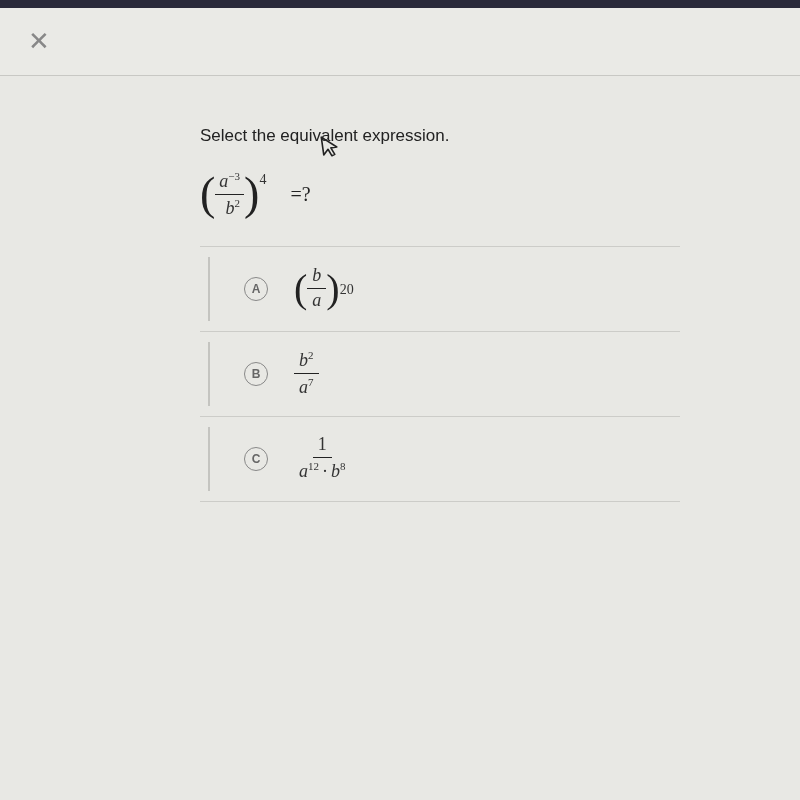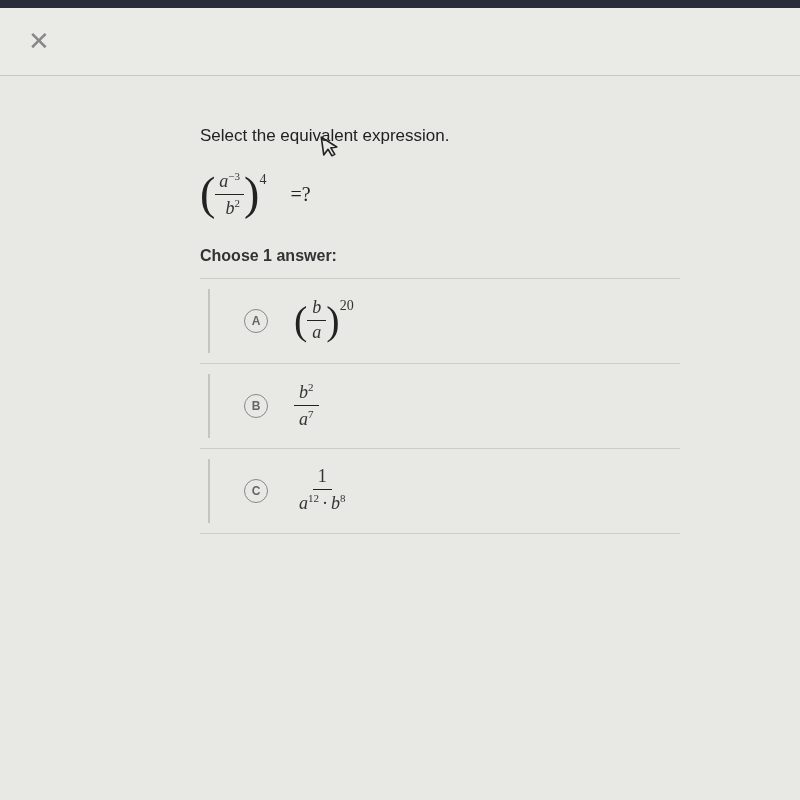--- a/index.html
+++ b/index.html
@@ -123,34 +123,33 @@
         <span class="den">
           <span>b</span><span class="sup">2</span>
         </span>
       </span>
       <span class="paren">)</span>
       <span class="outer-exp">4</span>
     </span>
     <span class="eqq">=?</span>
   </div>
 
-  <div class="choose">Choose 1 answer:</div>
 
   <div class="answers">
 
     <div class="ans-row">
       <div class="radio-badge">A</div>
       <div class="math">
         <span class="paren" style="font-size:40px;">(</span>
         <span class="small-frac">
           <span class="n">b</span>
           <span class="d">a</span>
         </span>
         <span class="paren" style="font-size:40px;">)</span>
-        <span class="outer-exp" style="margin-top:0;">20</span>
+        <span class="outer-exp" style="margin-top:16px;">20</span>
       </div>
     </div>
 
     <div class="ans-row">
       <div class="radio-badge">B</div>
       <div class="math">
         <span class="small-frac">
           <span class="n"><span>b</span><span class="sup">2</span></span>
           <span class="d"><span>a</span><span class="sup">7</span></span>
         </span>

